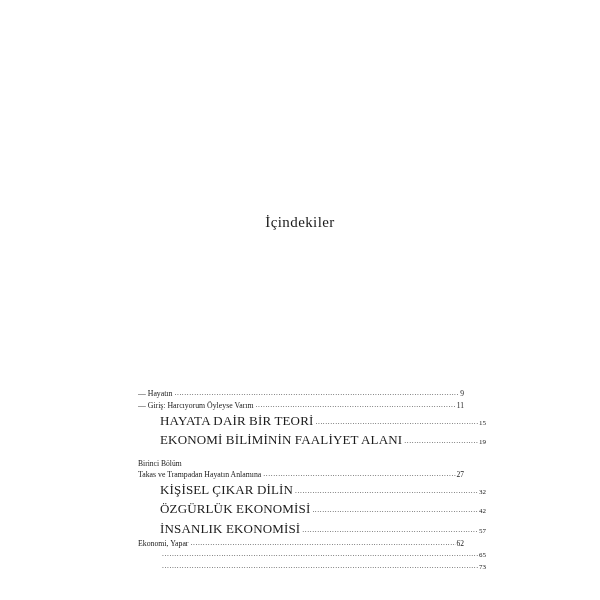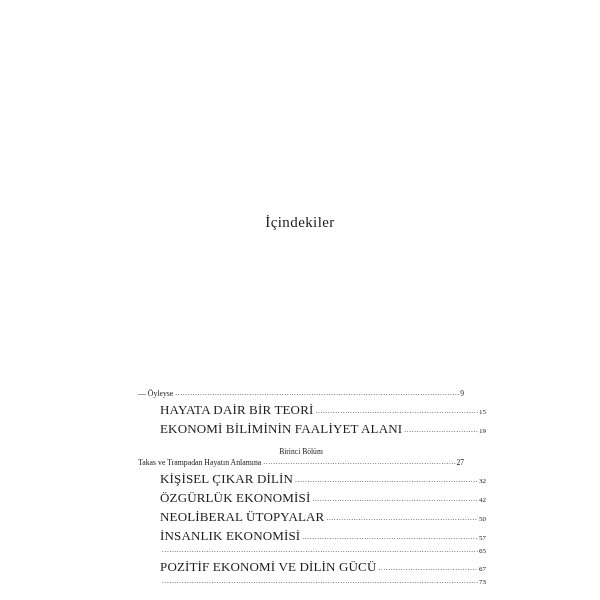--- a/index.html
+++ b/index.html
@@ -79,41 +79,46 @@
     letter-spacing: 0.15px;
   }
   .lvl-sub .toc-page { font-size: 7px; }
 
   .lvl-main .toc-label {
     font-size: 7.8px;
     font-family: Liberation Serif, serif;
   }
 
   .section-head {
-    text-align: center;
+    text-align: left;
     font-size: 7.6px;
     margin-top: 9px;
     margin-bottom: 1px;
     color: #1a1a1a;
   }
 </style>
 </head>
 <body>
 
 <div class="page">
 
   <div class="page-title">İçindekiler</div>
 
   <div class="toc">
 
     <div>
       <div class="toc-entry lvl-top">
-        <span class="toc-label">— Öyleyse</span>
+        <span class="toc-label">— Hayatın</span>
         <span class="dots"></span>
         <span class="toc-page">9</span>
+      </div>
+      <div class="toc-entry lvl-top">
+        <span class="toc-label">— Giriş: Harcıyorum Öyleyse Varım</span>
+        <span class="dots"></span>
+        <span class="toc-page">11</span>
       </div>
       <div class="toc-entry lvl-sub">
         <span class="toc-label">HAYATA DAİR BİR TEORİ</span>
         <span class="dots"></span>
         <span class="toc-page">15</span>
       </div>
       <div class="toc-entry lvl-sub">
         <span class="toc-label">EKONOMİ BİLİMİNİN FAALİYET ALANI</span>
         <span class="dots"></span>
         <span class="toc-page">19</span>
@@ -132,37 +137,32 @@
         <span class="toc-label">KİŞİSEL ÇIKAR DİLİN</span>
         <span class="dots"></span>
         <span class="toc-page">32</span>
       </div>
       <div class="toc-entry lvl-sub">
         <span class="toc-label">ÖZGÜRLÜK EKONOMİSİ</span>
         <span class="dots"></span>
         <span class="toc-page">42</span>
       </div>
       <div class="toc-entry lvl-sub">
-        <span class="toc-label">NEOLİBERAL ÜTOPYALAR</span>
-        <span class="dots"></span>
-        <span class="toc-page">50</span>
-      </div>
-      <div class="toc-entry lvl-sub">
         <span class="toc-label">İNSANLIK EKONOMİSİ</span>
         <span class="dots"></span>
         <span class="toc-page">57</span>
       </div>
+      <div class="toc-entry lvl-main">
+        <span class="toc-label">Ekonomi, Yapar</span>
+        <span class="dots"></span>
+        <span class="toc-page">62</span>
+      </div>
       <div class="toc-entry lvl-sub">
         <span class="dots"></span>
         <span class="toc-page">65</span>
-      </div>
-      <div class="toc-entry lvl-sub">
-        <span class="toc-label">POZİTİF EKONOMİ VE DİLİN GÜCÜ</span>
-        <span class="dots"></span>
-        <span class="toc-page">67</span>
       </div>
       <div class="toc-entry lvl-sub">
         <span class="dots"></span>
         <span class="toc-page">73</span>
       </div>
     </div>
 
   </div>
 </div>
 

